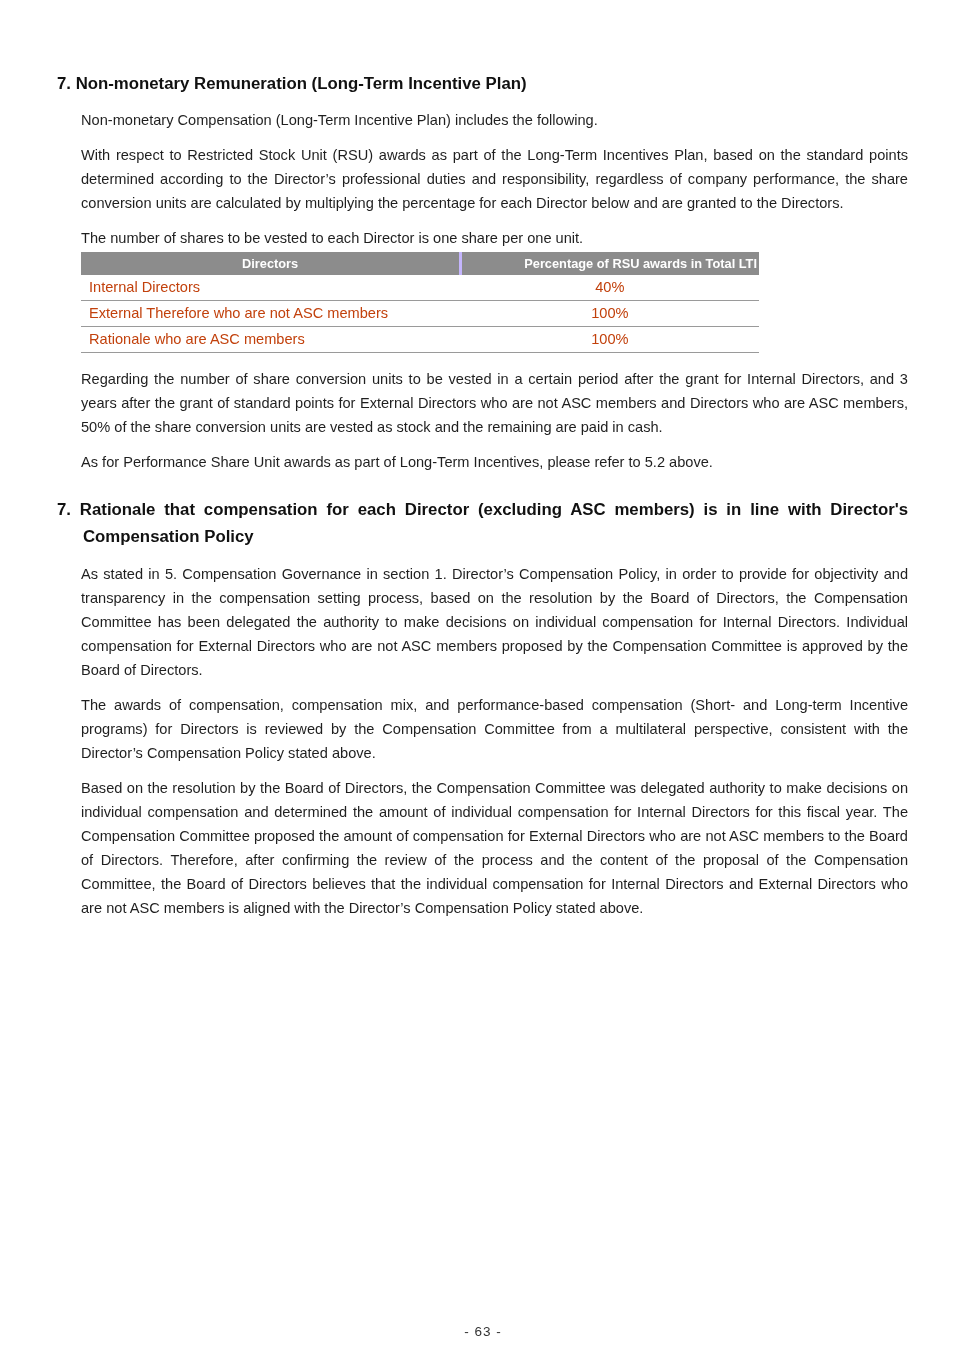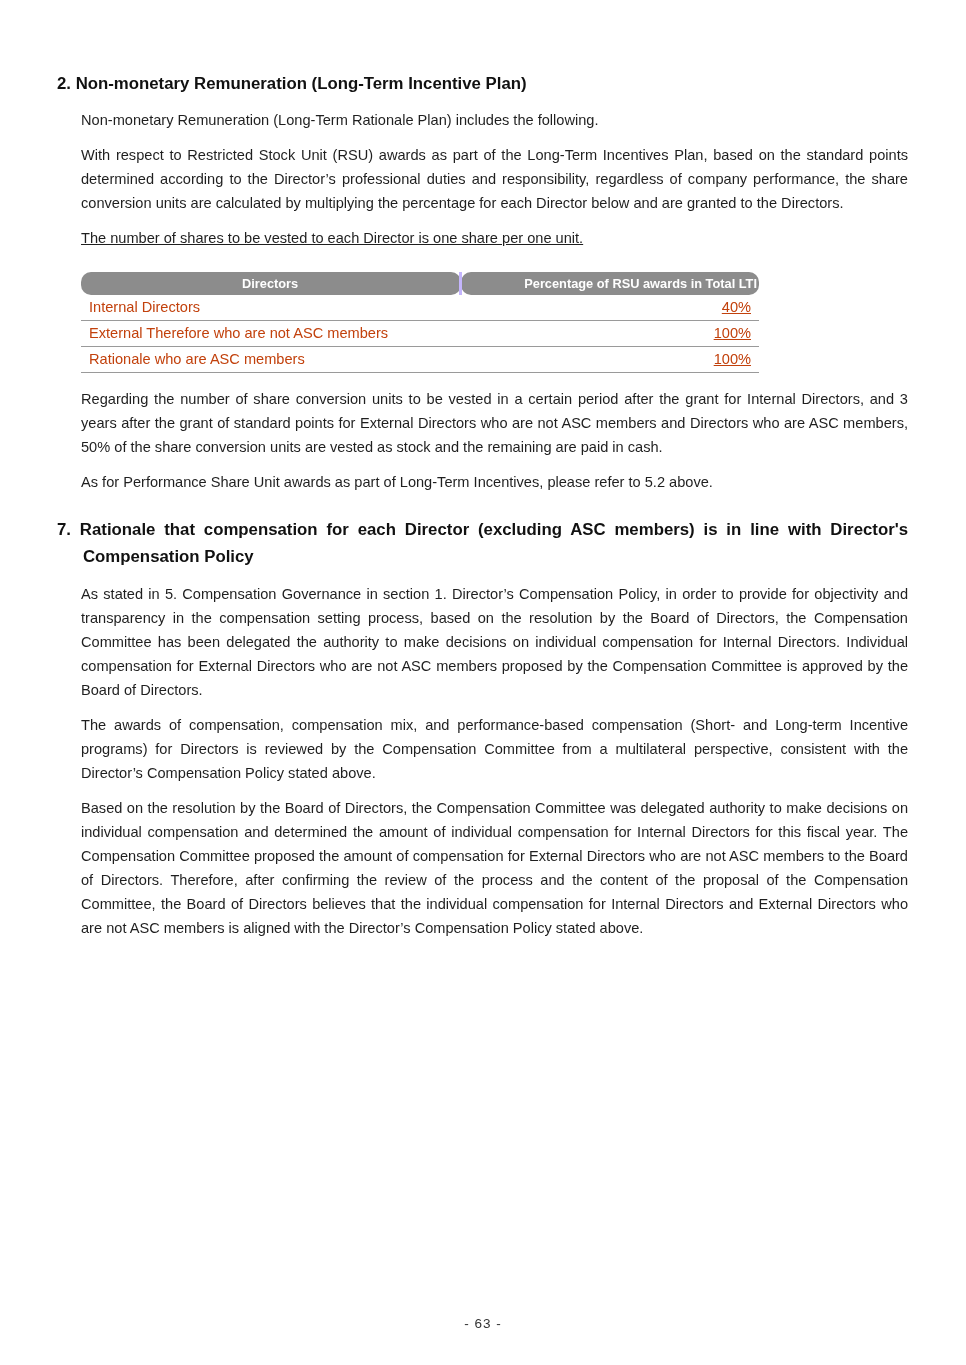--- a/index.html
+++ b/index.html
@@ -16,21 +16,21 @@
   }
   .content {
     padding: 70px 58px 0 81px;
   }
   .para {
     font-size: 14.6px;
     line-height: 24px;
     text-align: justify;
     margin-bottom: 11px;
   }
-  .para.tight { margin-bottom: 22px; text-decoration: underline; }
+  .para.tight { margin-bottom: 2px; }
   h2.heading {
     font-size: 16.8px;
     line-height: 27px;
     font-weight: bold;
     color: #111111;
     margin: 0 0 11px -24px;
     padding-left: 26px;
     text-indent: -26px;
     text-align: justify;
   }
@@ -44,52 +44,51 @@
   table.rsu-table col.c1 { width: 56%; }
   table.rsu-table col.c2 { width: 44%; }
   table.rsu-table th {
     background: var(--table-header-bg, #8c8c8c);
     color: var(--table-header-text, #ffffff);
     font-size: 12.8px;
     font-weight: bold;
     text-align: center;
     padding: 4px 2px;
     line-height: 15px;
-    border-radius: 10px;
   }
   table.rsu-table th + th { border-left: 3px solid #c4b5fd; text-align: right; }
   table.rsu-table td {
     font-size: 14.6px;
     line-height: 20px;
     padding: 2px 8px 3px 8px;
     border-bottom: 1px solid #9a9a9a;
     color: #c2410c;
   }
-  table.rsu-table td.pct { text-align: right; text-decoration: underline; }
+  table.rsu-table td.pct { text-align: center; }
   .page-footer {
     position: absolute;
     left: 0;
-    bottom: 34px;
+    bottom: 26px;
     width: 100%;
     text-align: center;
     font-size: 13.5px;
     color: #333333;
     letter-spacing: 1px;
   }
 </style>
 </head>
 <body>
 
 <div class="page">
   <div class="content">
 
     <section>
-      <h2 class="heading">2. Non-monetary Remuneration (Long-Term Incentive Plan)</h2>
+      <h2 class="heading">7. Non-monetary Remuneration (Long-Term Incentive Plan)</h2>
 
-      <p class="para">Non-monetary Remuneration (Long-Term Rationale Plan) includes the following.</p>
+      <p class="para">Non-monetary Compensation (Long-Term Incentive Plan) includes the following.</p>
 
       <p class="para">With respect to Restricted Stock Unit (RSU) awards as part of the Long-Term Incentives Plan, based on the standard points determined according to the Director’s professional duties and responsibility, regardless of company performance, the share conversion units are calculated by multiplying the percentage for each Director below and are granted to the Directors.</p>
 
       <p class="para tight">The number of shares to be vested to each Director is one share per one unit.</p>
 
       <table class="rsu-table">
         <colgroup>
             <col class="c1">
             <col class="c2">
           </colgroup>

